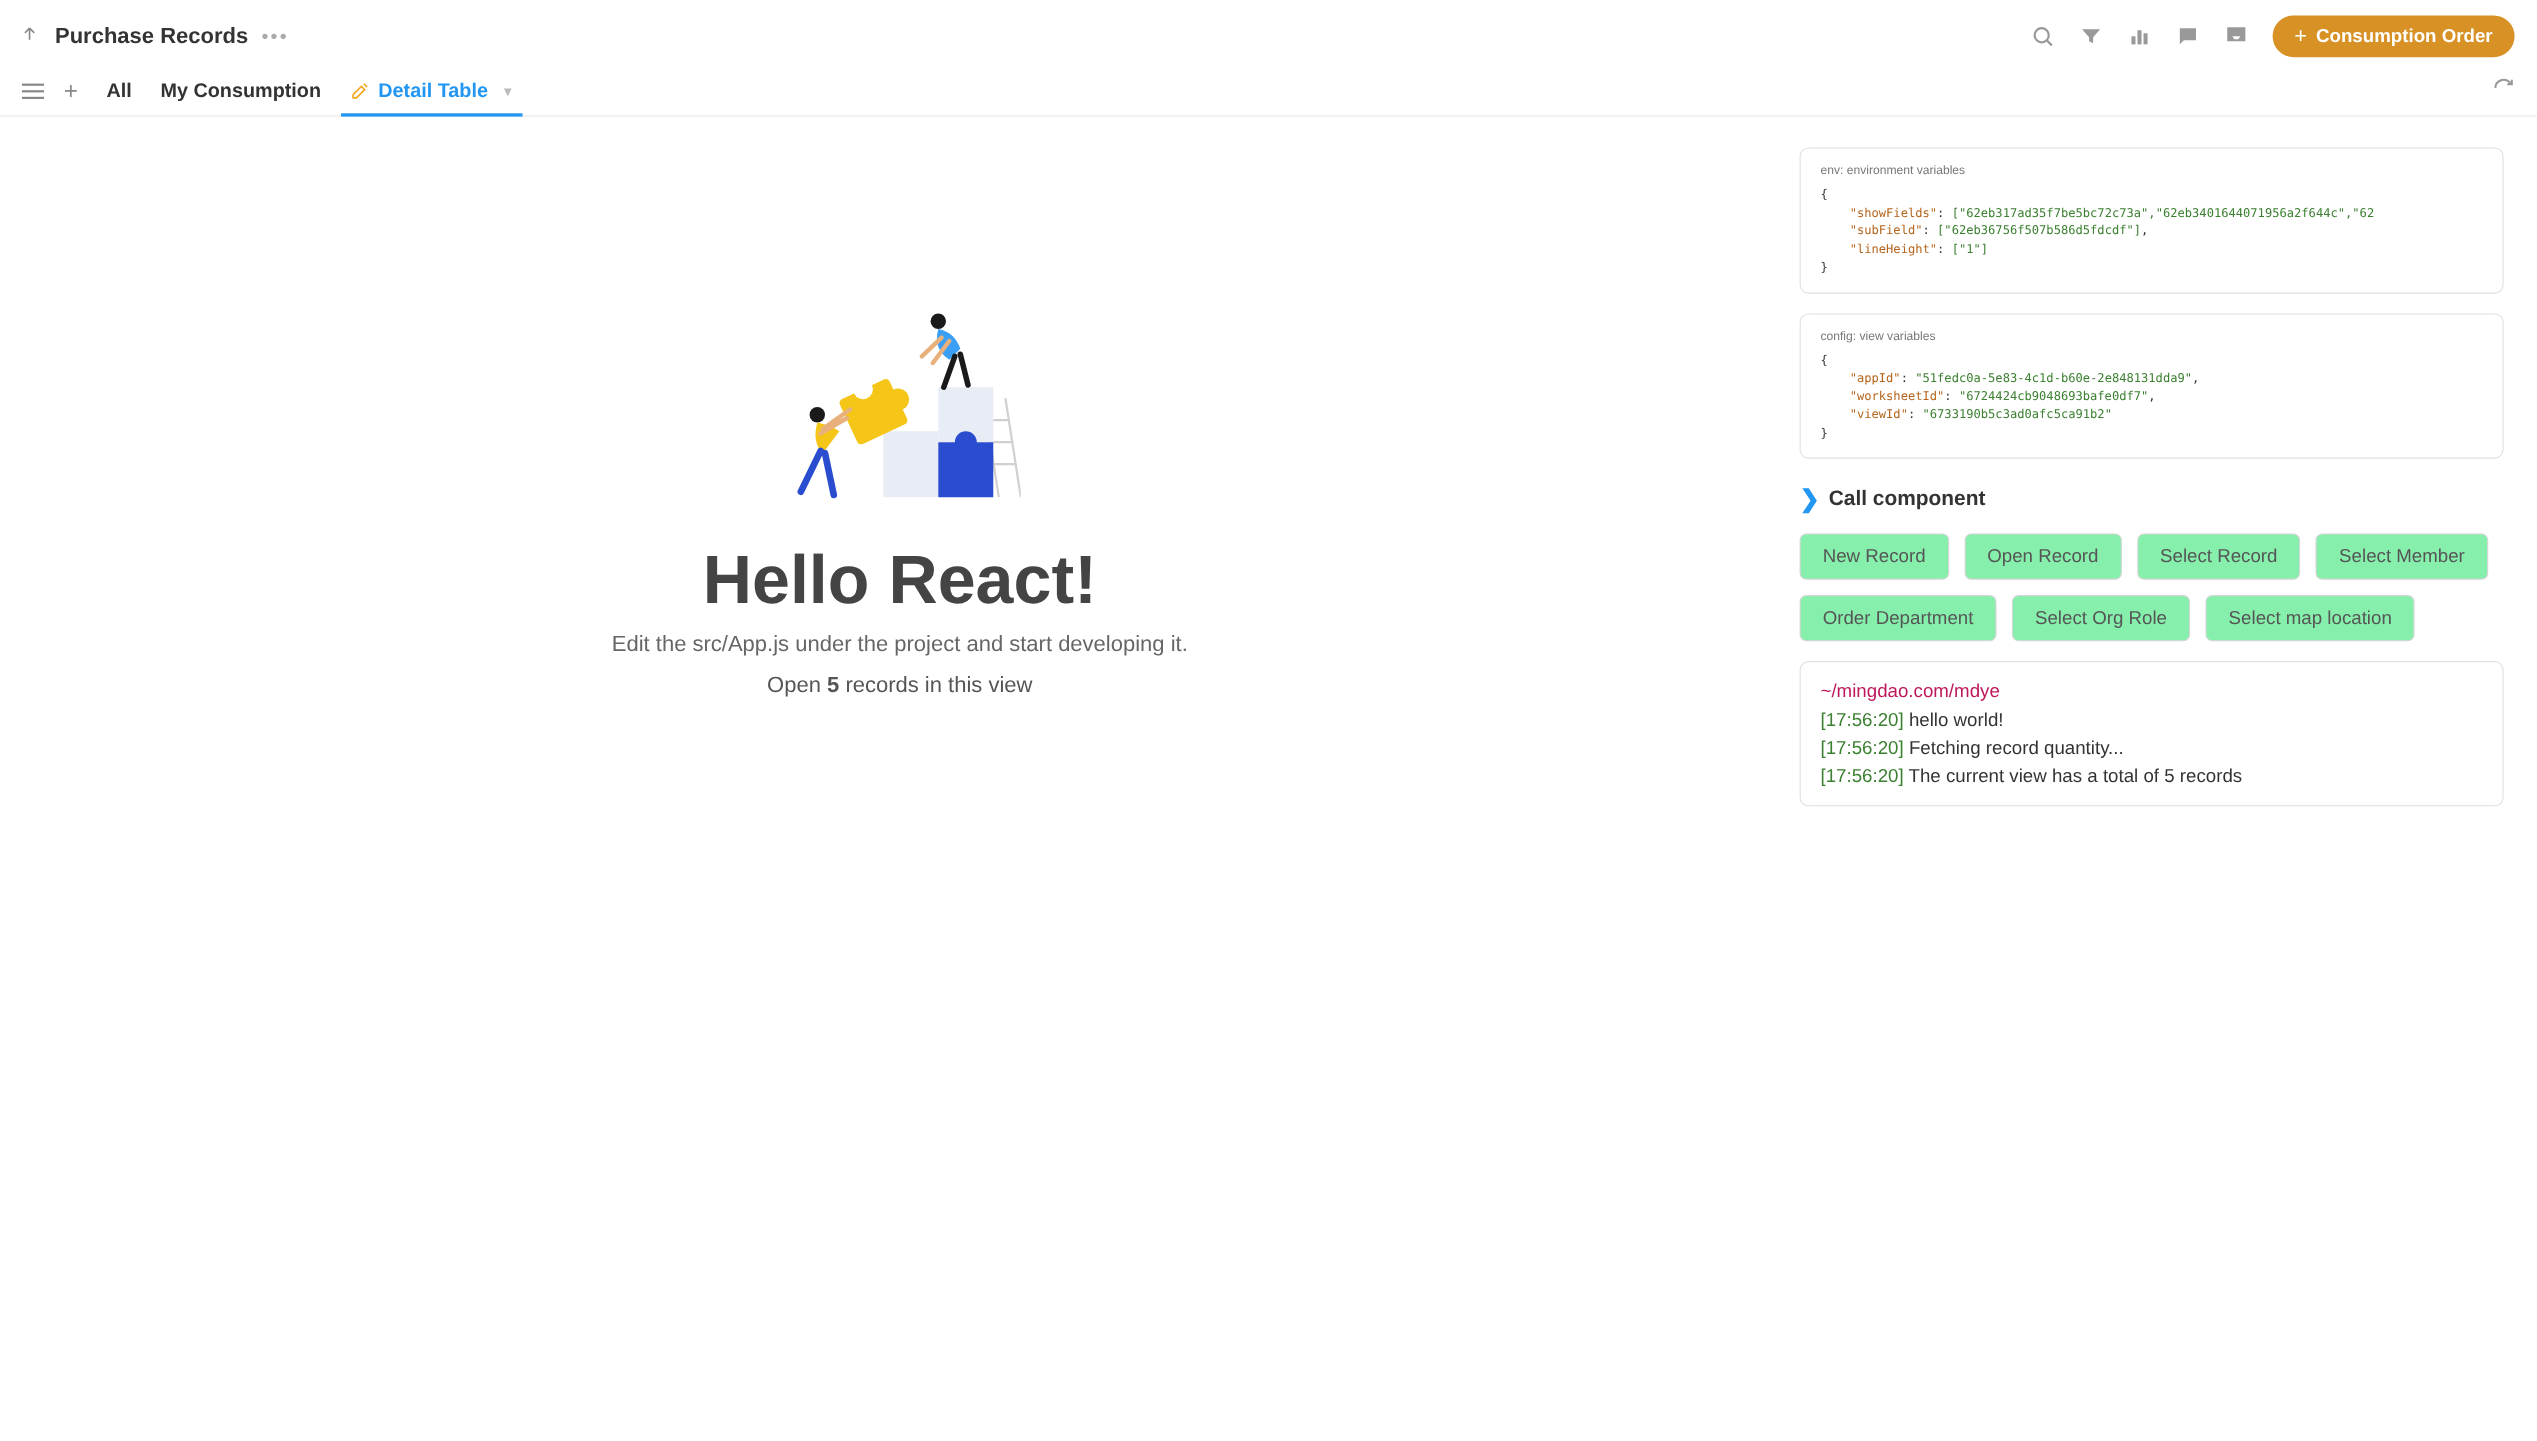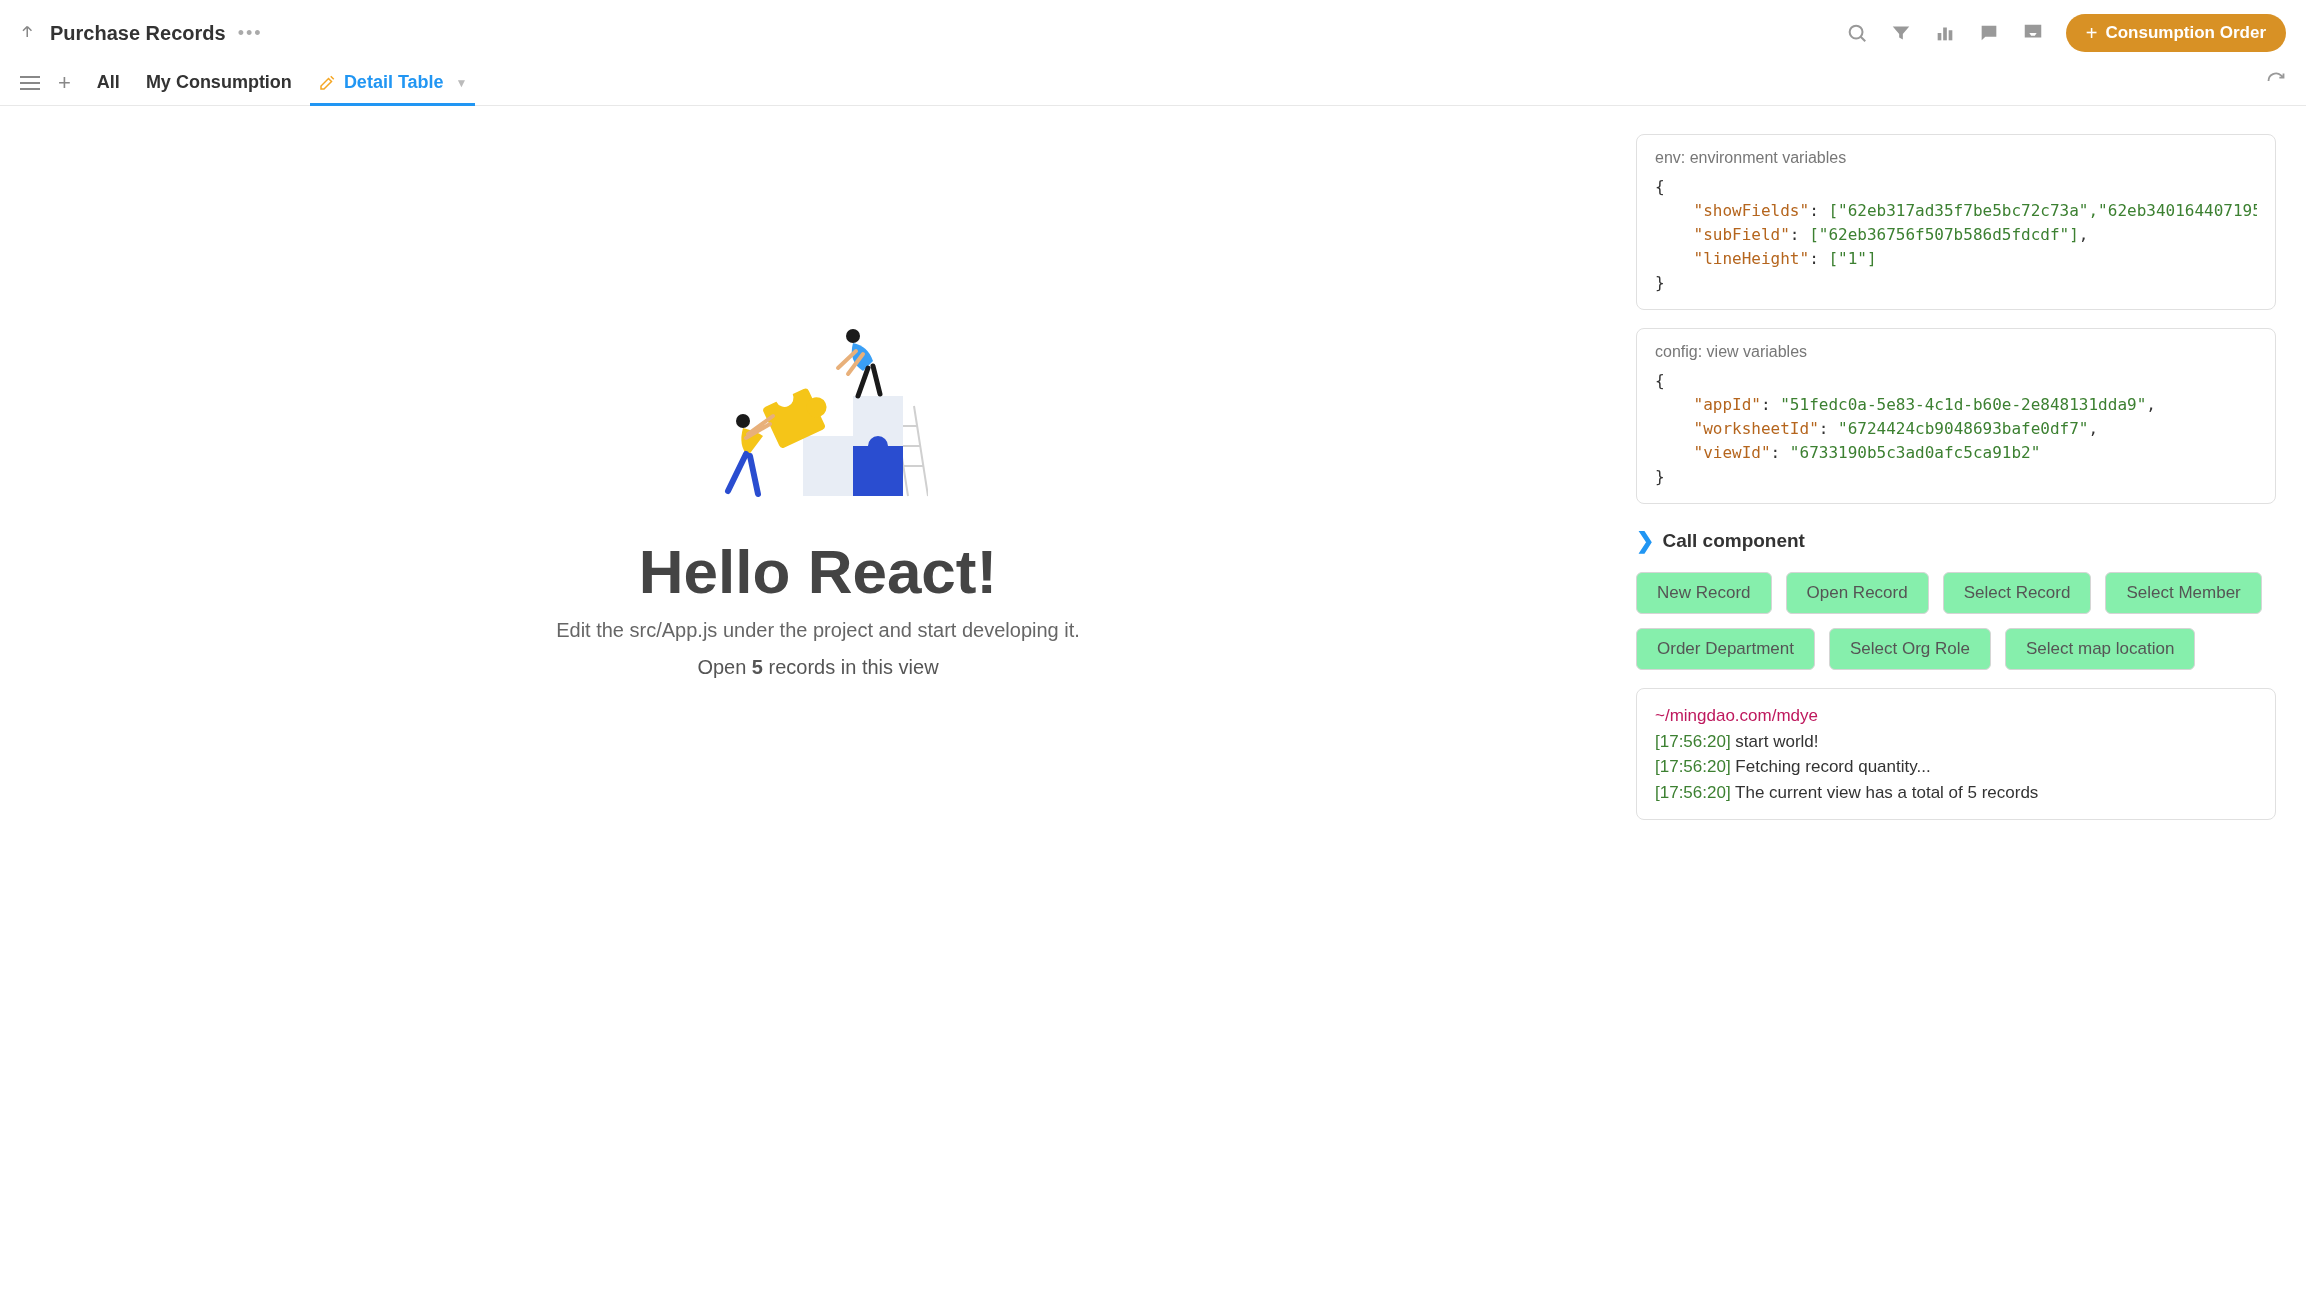--- a/index.html
+++ b/index.html
@@ -32,21 +32,21 @@
     .left-panel { flex: 1; display: flex; flex-direction: column; align-items: center; justify-content: center; padding-top: 30px; }
     .right-panel { width: 640px; display: flex; flex-direction: column; gap: 18px; }
 
     .illustration { width: 220px; height: 200px; position: relative; margin-bottom: 30px; }
     
     .hello-title { font-size: 62px; font-weight: 700; color: #444; margin-bottom: 12px; }
     .hello-sub { font-size: 20px; color: #666; margin-bottom: 14px; }
     .hello-count { font-size: 20px; color: #555; }
     .hello-count b { font-weight: 700; }
 
-    .code-box { border: 1px solid #e0e0e0; border-radius: 8px; padding: 14px 18px; font-size: 16px; overflow: hidden; white-space: nowrap; }
+    .code-box { border: 1px solid #e0e0e0; border-radius: 8px; padding: 14px 18px; font-size: 11px; overflow: hidden; white-space: nowrap; }
     .code-label { color: #777; margin-bottom: 8px; }
     .code-content { font-family: ui-monospace, SFMono-Regular, Menlo, monospace; white-space: pre; line-height: 1.5; overflow: hidden; }
     .json-key { color: #b5651d; }
     .json-str { color: #3c8031; }
     .json-brace { color: #333; }
 
     .section-header { display: flex; align-items: center; gap: 8px; font-size: 19px; font-weight: 700; color: #333; margin-top: 6px; }
     .chev { color: #2196F3; font-size: 22px; }
 
     .btn-row { display: flex; flex-wrap: wrap; gap: 14px; }
@@ -214,18 +214,18 @@
       <button class="outline-btn">Open Record</button>
       <button class="outline-btn">Select Record</button>
       <button class="outline-btn">Select Member</button>
       <button class="outline-btn">Order Department</button>
       <button class="outline-btn">Select Org Role</button>
       <button class="outline-btn">Select map location</button>
     </div>
 
     <div class="console-box">
       <div class="console-path">~/mingdao.com/mdye</div>
-      <div><span class="console-time">[17:56:20]</span> <span class="console-text">start world!</span></div>
+      <div><span class="console-time">[17:56:20]</span> <span class="console-text">hello world!</span></div>
       <div><span class="console-time">[17:56:20]</span> <span class="console-text">Fetching record quantity...</span></div>
       <div><span class="console-time">[17:56:20]</span> <span class="console-text">The current view has a total of 5 records</span></div>
     </div>
   </div>
 </div>
 
 </body></html>

